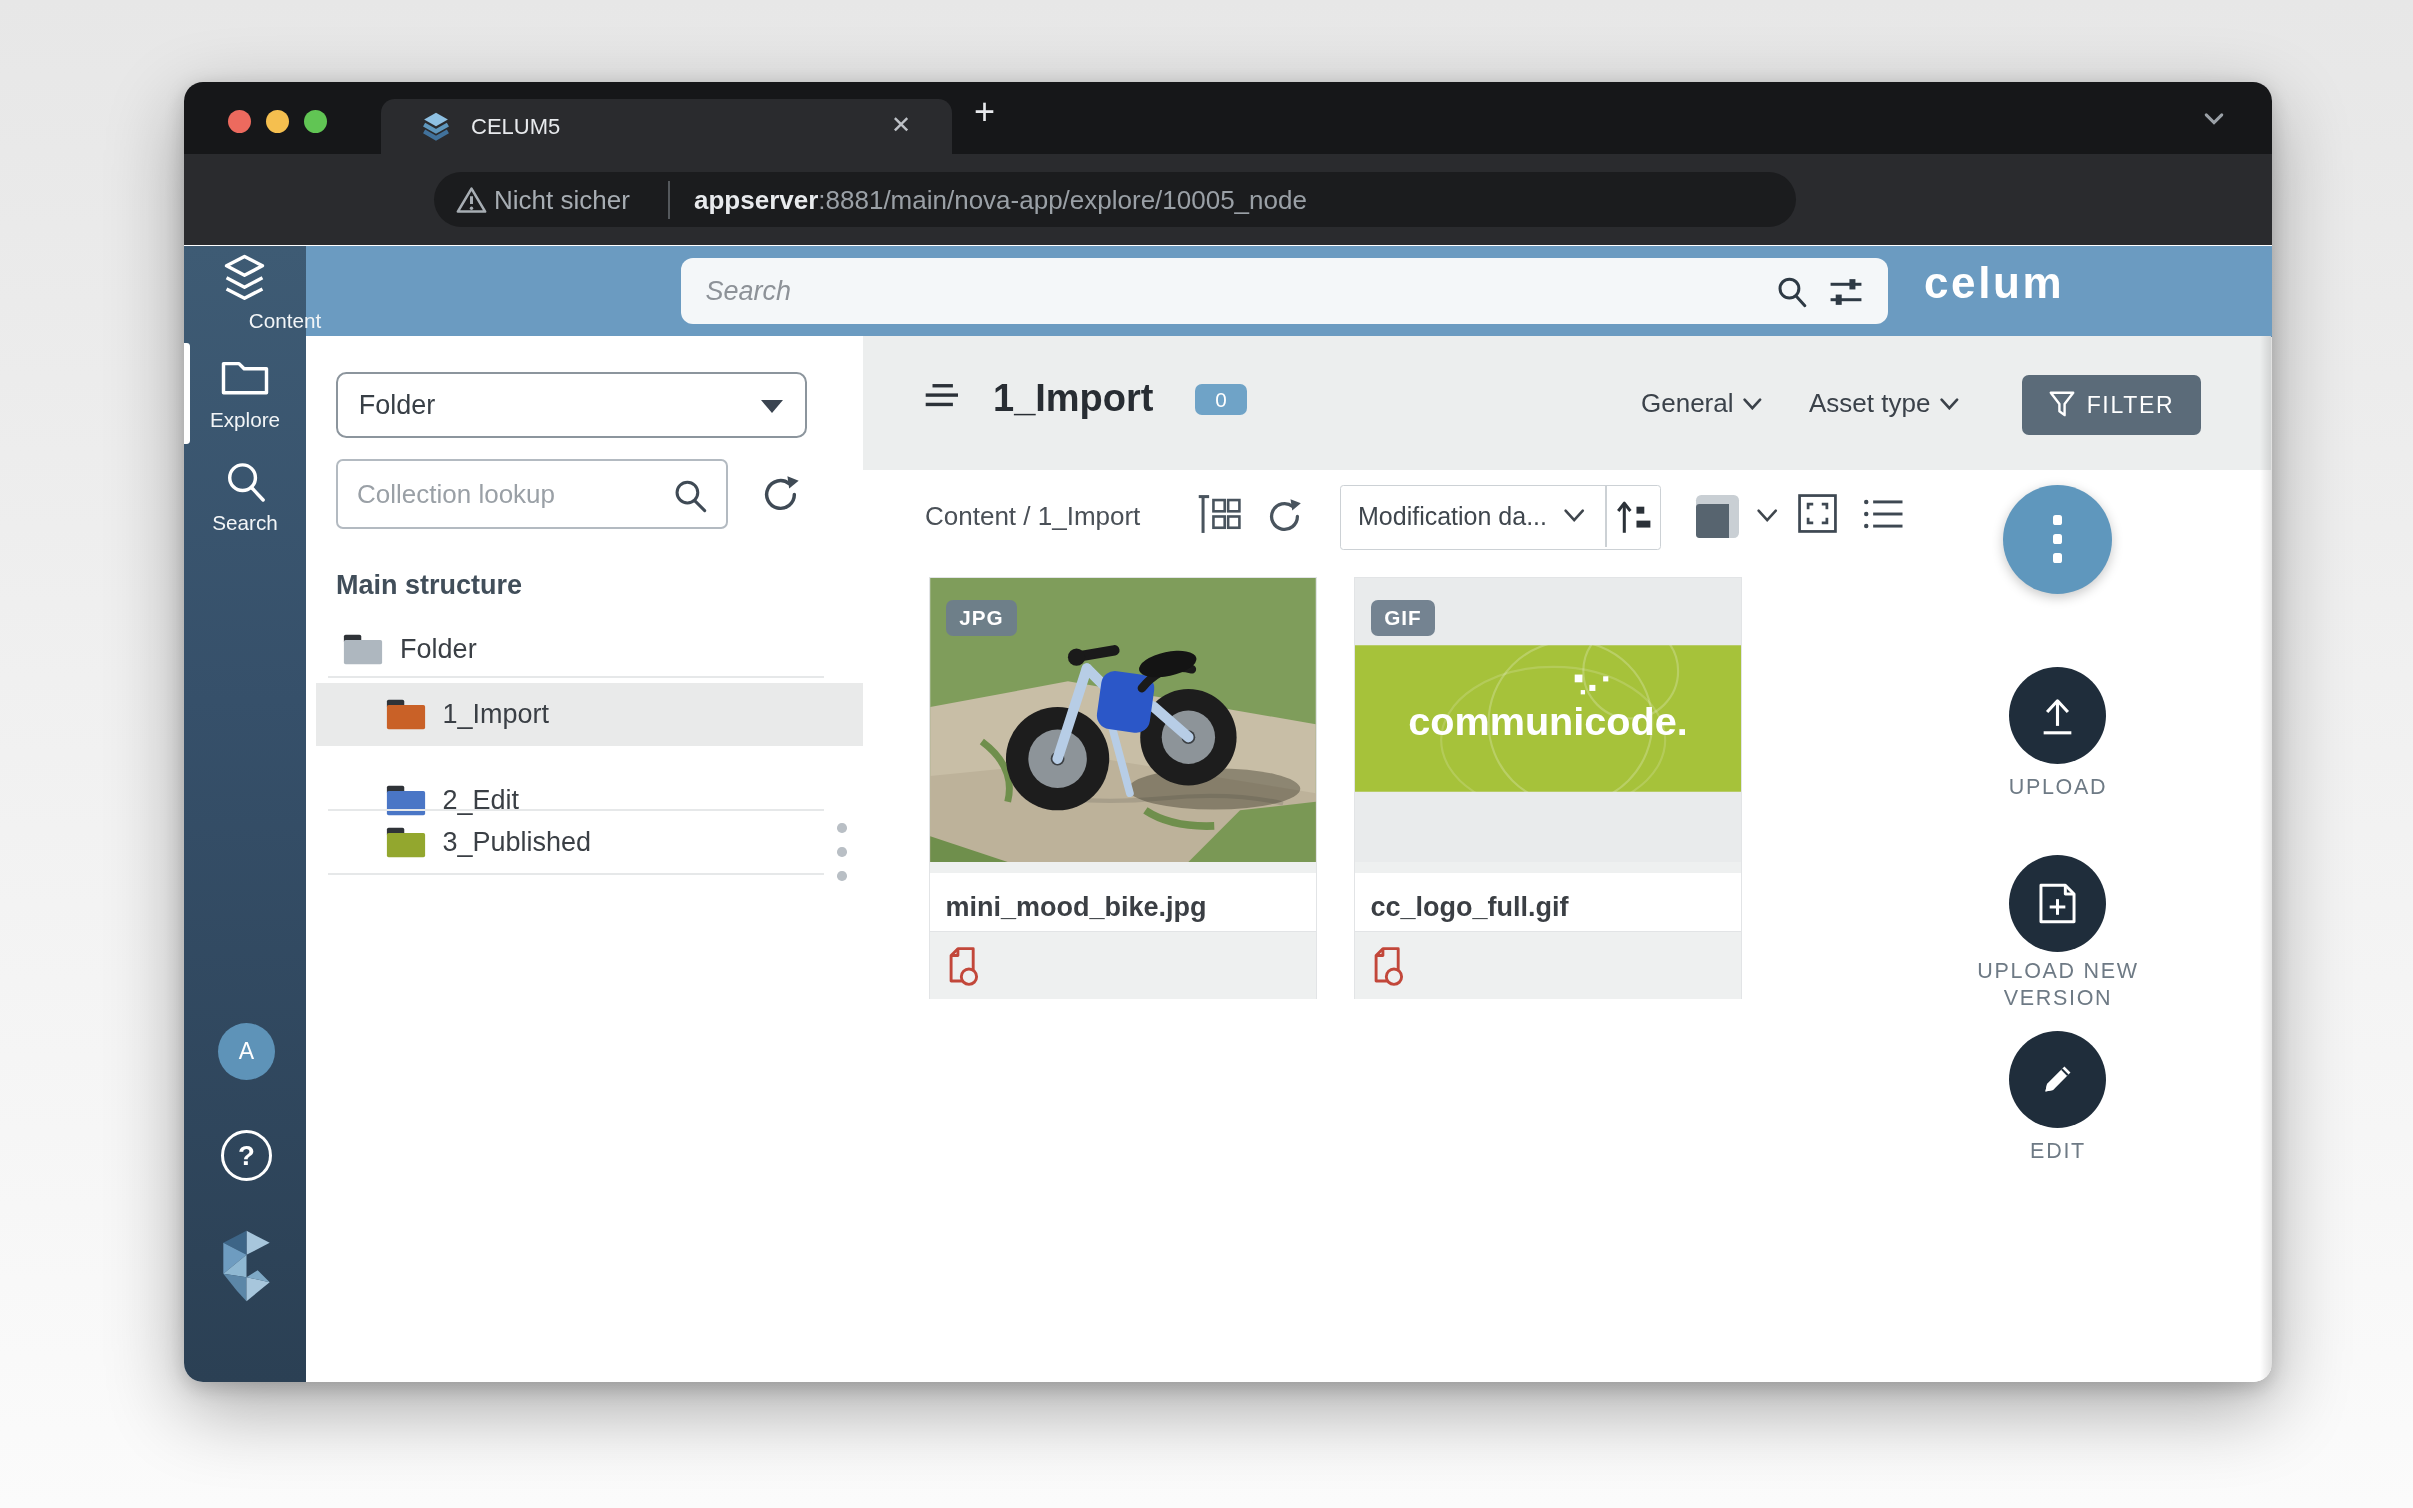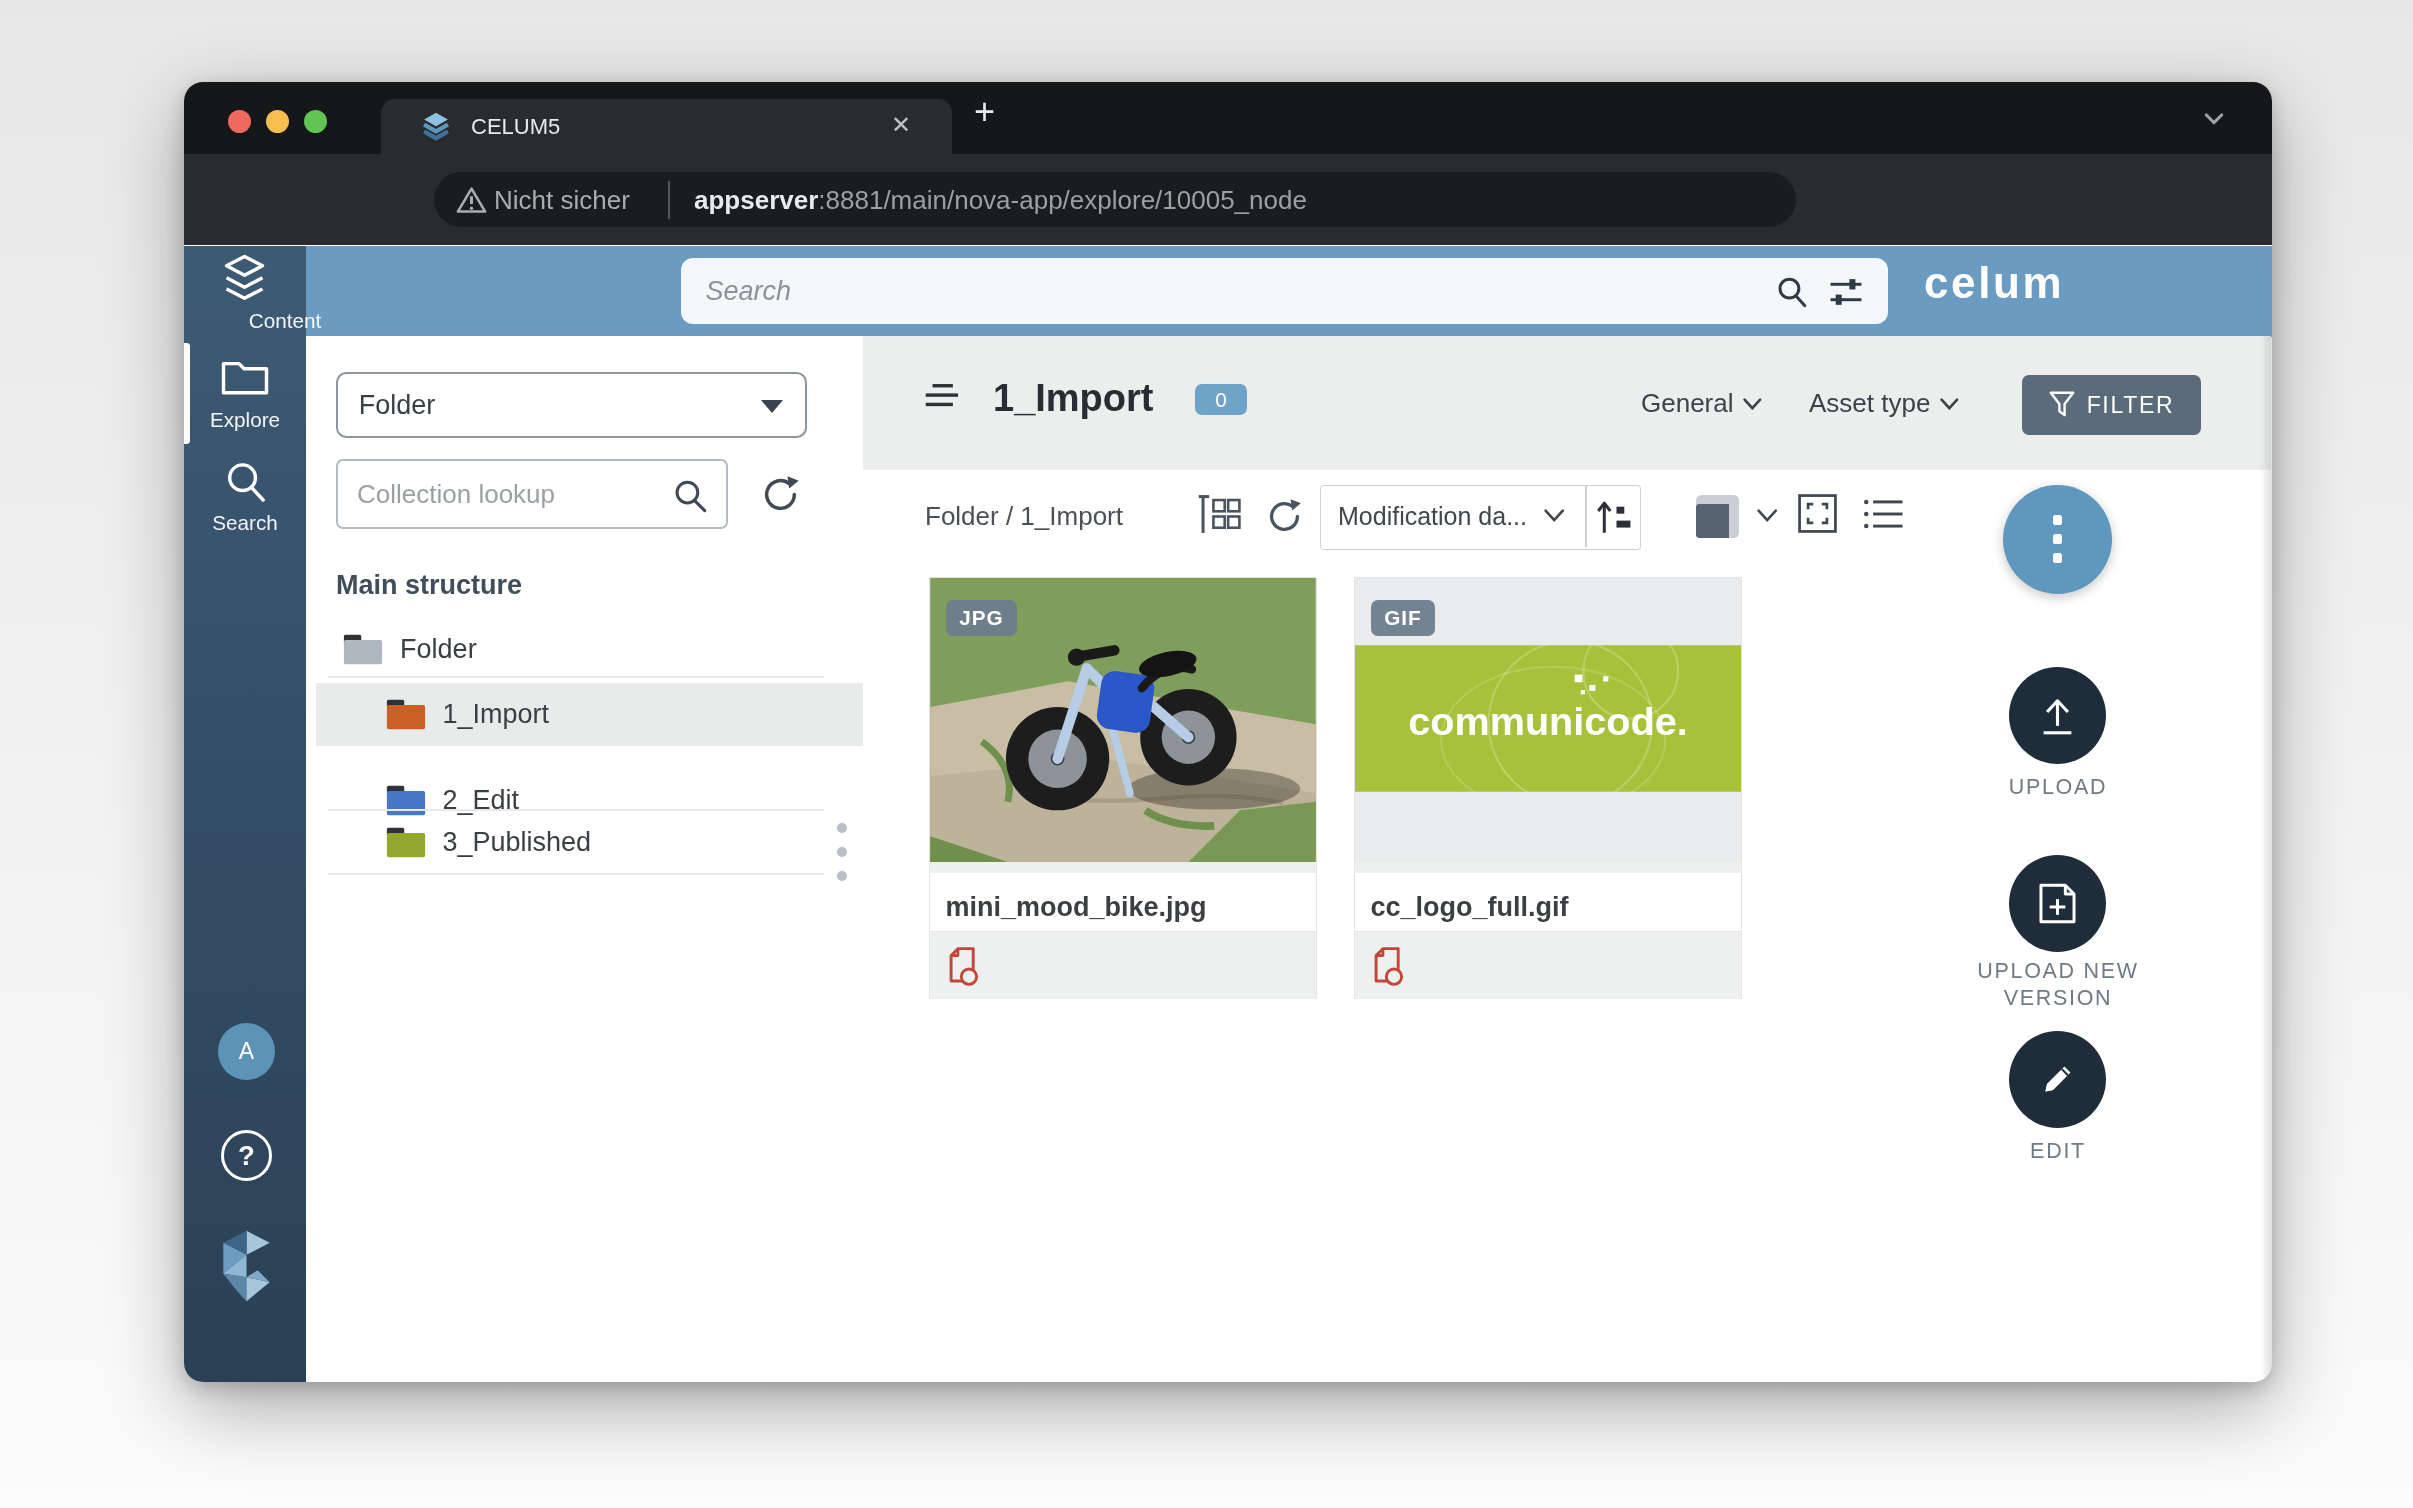--- a/index.html
+++ b/index.html
@@ -62,21 +62,21 @@
   
   .main{position:absolute;left:679px;top:254px;width:1408px;height:1046px;background:#fff;}
   .graystrip{position:absolute;left:0;top:0;width:1408px;height:134px;background:#eceeee;}
   .page-title{position:absolute;left:130px;top:41px;font-size:38px;font-weight:700;color:#282d33;}
   .count-badge{position:absolute;left:332px;top:48px;width:52px;height:31px;background:#6fa3c7;border-radius:6.9px;color:#fff;
     font-size:20.7px;display:flex;align-items:center;justify-content:center;}
   .facet{position:absolute;top:52px;font-size:26px;color:#3b424a;display:flex;align-items:center;gap:8.6px;}
   .filter-btn{position:absolute;left:1159px;top:39px;width:179px;height:60px;background:#5b6b79;border-radius:6.9px;color:#fff;
     display:flex;align-items:center;justify-content:center;gap:12px;font-size:23px;letter-spacing:1.7px;}
   .breadcrumb{position:absolute;left:62px;top:165px;font-size:26px;color:#4a5057;}
-  .sortbox{position:absolute;left:457px;top:149px;width:321px;height:65px;border:1.7px solid #ccd1d5;border-radius:3.4px;box-sizing:border-box;background:#fff;}
+  .sortbox{position:absolute;left:477px;top:149px;width:321px;height:65px;border:1.7px solid #ccd1d5;border-radius:3.4px;box-sizing:border-box;background:#fff;}
   .sortbox .val{position:absolute;left:17px;top:15.5px;font-size:25px;color:#3f464d;}
   .sortbox .segdiv{position:absolute;left:264px;top:0;width:1.7px;height:61px;background:#ccd1d5;}
   .swatch{position:absolute;left:833px;top:159px;width:43px;height:43px;background:#c9cfd4;border-radius:5.2px;}
   .swatch .inner{position:absolute;left:0px;bottom:0px;width:33px;height:34px;background:#57646f;border-radius:3.4px 0 0 3.4px;}
   
   .card{position:absolute;top:241px;width:388px;height:422px;background:#eef0f0;border:0.9px solid #e2e4e6;box-sizing:border-box;}
   .thumb{position:absolute;left:0;top:0;width:386px;height:284px;overflow:hidden;}
   .typebadge{position:absolute;left:15.5px;top:22.4px;background:rgba(110,125,140,.95);color:#fff;font-size:20.7px;font-weight:700;
     letter-spacing:0.9px;padding:6px 13.8px;border-radius:6.9px;}
   .cname{position:absolute;left:0;top:284px;width:386px;height:69px;background:#fff;display:flex;align-items:center;margin-top:11px;}
@@ -312,21 +312,21 @@
       </svg>
     </div>
 
     <div class="filter-btn">
       <svg width="26" height="27.6" viewBox="0 0 30 32">
         <path d="M2,2 h26 l-10,13 v13 l-6,-4.5 v-8.5 z" fill="none" stroke="#fff" stroke-width="2.8" stroke-linejoin="round"></path>
       </svg>
       <span>FILTER</span>
     </div>
 
-    <div class="breadcrumb">Folder / 1_Import</div>
+    <div class="breadcrumb">Content / 1_Import</div>
 
     <svg class="abs" style="left:334px;top:157px;" width="45" height="47" viewBox="0 0 52 54">
       <line x1="7" y1="4" x2="7" y2="46" stroke="#49545e" stroke-width="3.5"></line>
       <line x1="2" y1="4" x2="14" y2="4" stroke="#49545e" stroke-width="3.5"></line>
       <rect x="19" y="8" width="13" height="13" fill="none" stroke="#49545e" stroke-width="3"></rect>
       <rect x="36" y="8" width="13" height="13" fill="none" stroke="#49545e" stroke-width="3"></rect>
       <rect x="19" y="27" width="13" height="13" fill="none" stroke="#49545e" stroke-width="3"></rect>
       <rect x="36" y="27" width="13" height="13" fill="none" stroke="#49545e" stroke-width="3"></rect>
     </svg>
     <svg class="abs" style="left:400px;top:159px;" width="43" height="43" viewBox="0 0 50 50">

